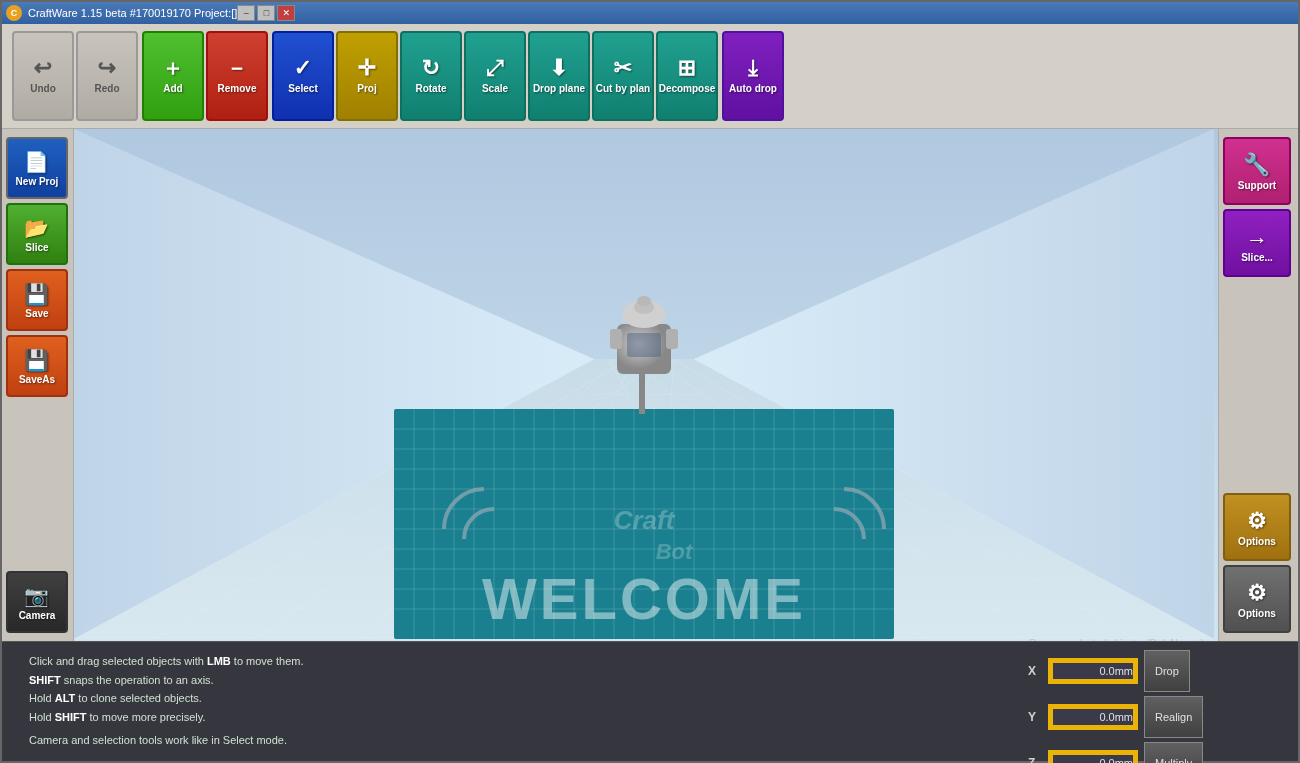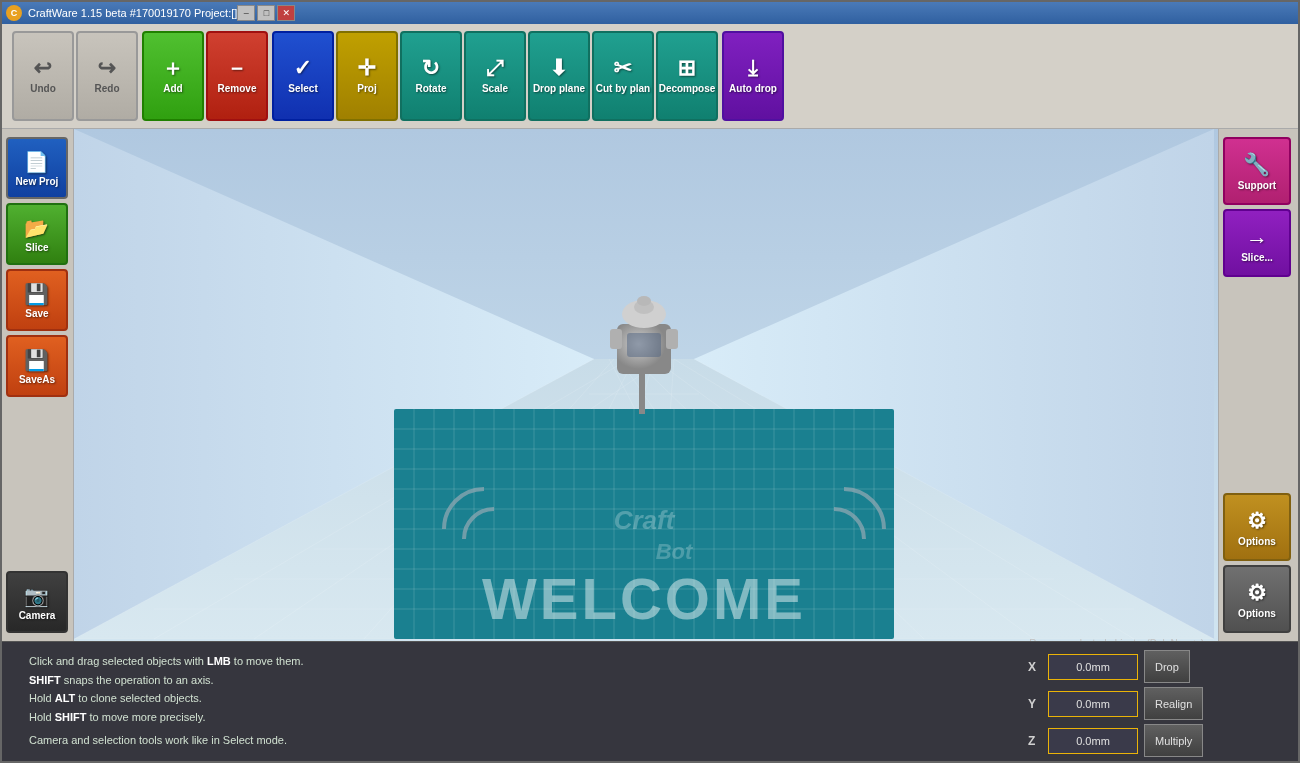--- a/index.html
+++ b/index.html
@@ -252,29 +252,29 @@
       color: #d0d0d0;
       font-weight: bold;
       font-size: 12px;
       width: 14px;
     }
 
     .coord-input {
       width: 90px;
       height: 26px;
       background: #3a3a4a;
-      border: 1px solid #eab308;
+      border: 5px solid #eab308;
       color: #e0e0e0;
       font-size: 11px;
-      text-align: center;
+      text-align: right;
       outline: none;
     }
 
     .coord-btn {
-      height: 33px;
+      height: 42px;
       padding: 0 10px;
       background: linear-gradient(to bottom, #606060, #404040);
       border: 1px solid #888;
       color: #e0e0e0;
       font-size: 11px;
       cursor: pointer;
       white-space: nowrap;
     }
 
     

